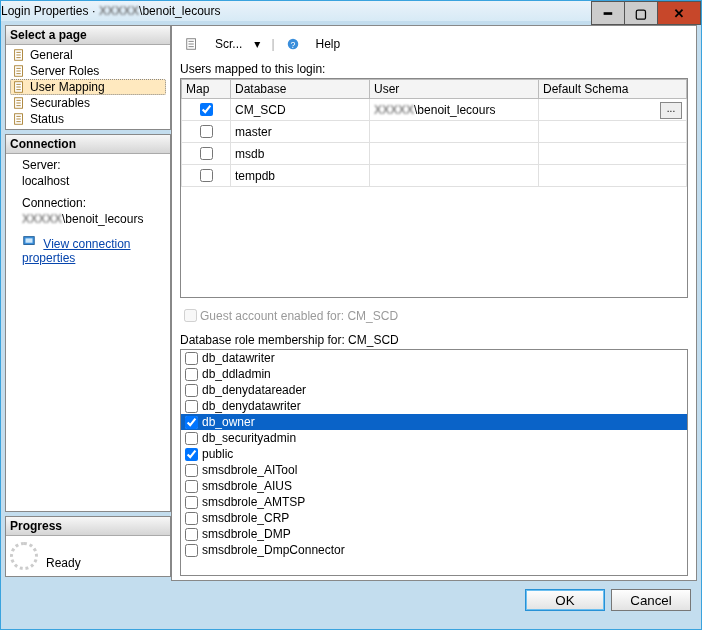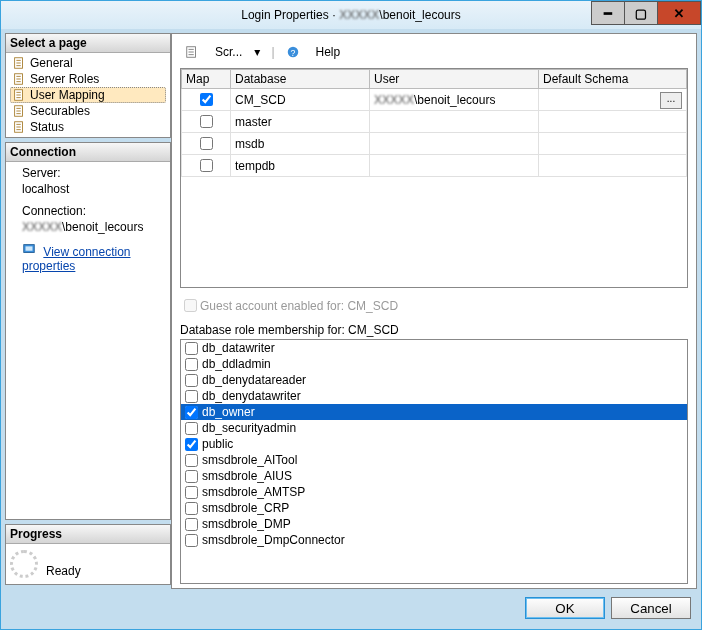--- a/index.html
+++ b/index.html
@@ -1,17 +1,17 @@
 <!DOCTYPE html>
 <html><head>
 <meta charset="utf-8">
 <style>
 html,body{margin:0;padding:0;font-family:"Segoe UI",Tahoma,sans-serif;font-size:12px;color:#000}
 body{background:#c3ddee;width:702px;height:630px;box-sizing:border-box;border:1px solid #3aa3de;position:relative}
-.titlebar{height:28px;display:flex;align-items:center;justify-content:center;position:relative;background:linear-gradient(#eaf3fa,#d7eaf6)}
+.titlebar{height:20px;display:flex;align-items:center;justify-content:flex-start;position:relative;background:linear-gradient(#eaf3fa,#d7eaf6)}
 .titlebar .title{color:#000}
 .winbtns{position:absolute;right:0;top:0;display:flex}
 .winbtn{width:32px;height:22px;border:1px solid #555;margin-left:-1px;display:flex;align-items:center;justify-content:center;font-weight:bold;font-size:13px}
 .winbtn.min,.winbtn.max{background:#ccc}
 .winbtn.close{background:#c7472a;color:#000;width:42px}
 .content{display:flex;height:564px;box-sizing:border-box;padding:4px}
 .left{width:166px;display:flex;flex-direction:column}
 .right{flex:1;background:#fff;border:1px solid #888;padding:8px 8px 4px 8px;display:flex;flex-direction:column}
 .panel{background:#fff;border:1px solid #888;margin-bottom:4px}
 .panel .hdr{background:linear-gradient(#f7f7f7,#d5d5d5);border-bottom:1px solid #aaa;font-weight:bold;padding:2px 4px}
@@ -141,20 +141,21 @@
       <span style="color:#aaa">|</span>
       <div class="tbtn">
         <svg class="picon" viewBox="0 0 16 16">
             <circle cx="8" cy="8" r="6" fill="#3a8edb"></circle>
             <text x="8" y="12" text-anchor="middle" font-size="10" fill="#fff">?</text>
           </svg>
         <span>Help</span>
       </div>
     </div>
 
+    <div class="lbl">Users mapped to this login:</div>
     <div class="mapwrap">
       <table class="tbl">
           <thead>
             <tr>
         <th style="width:40px">Map</th>
         <th style="width:130px">Database</th>
         <th style="width:160px">User</th>
         <th>Default Schema</th>
       </tr>
           </thead>

